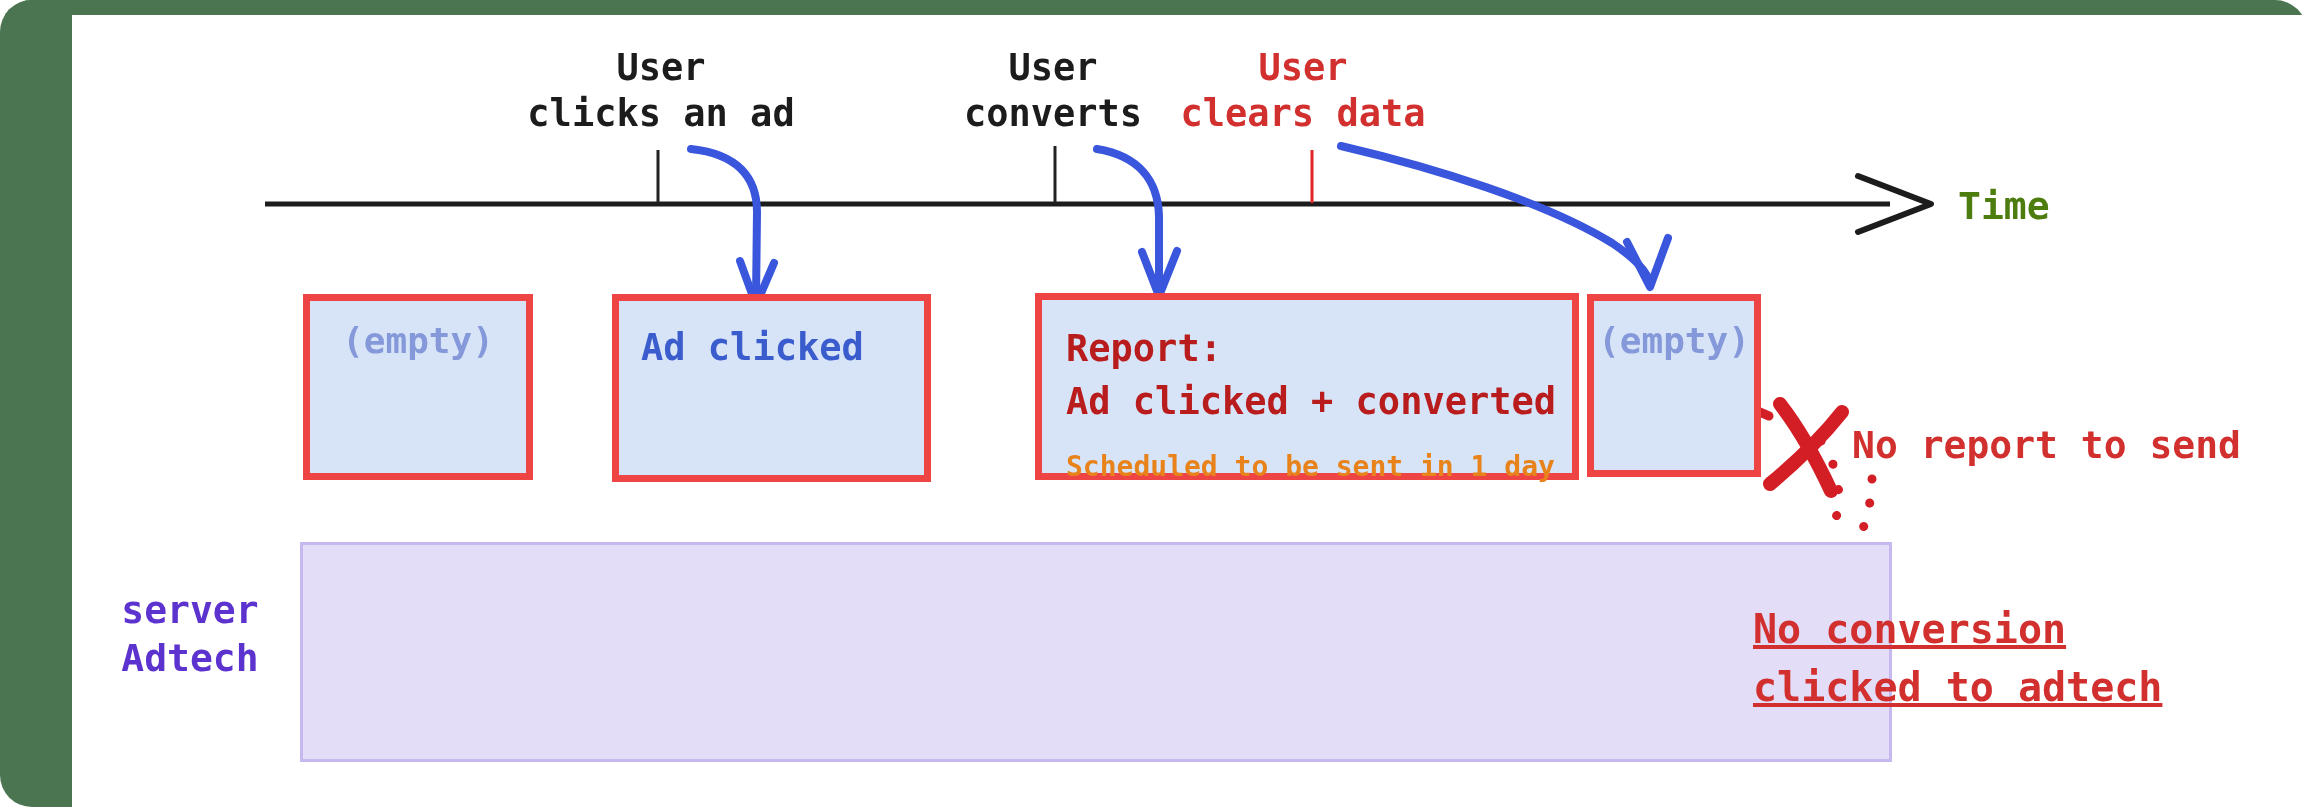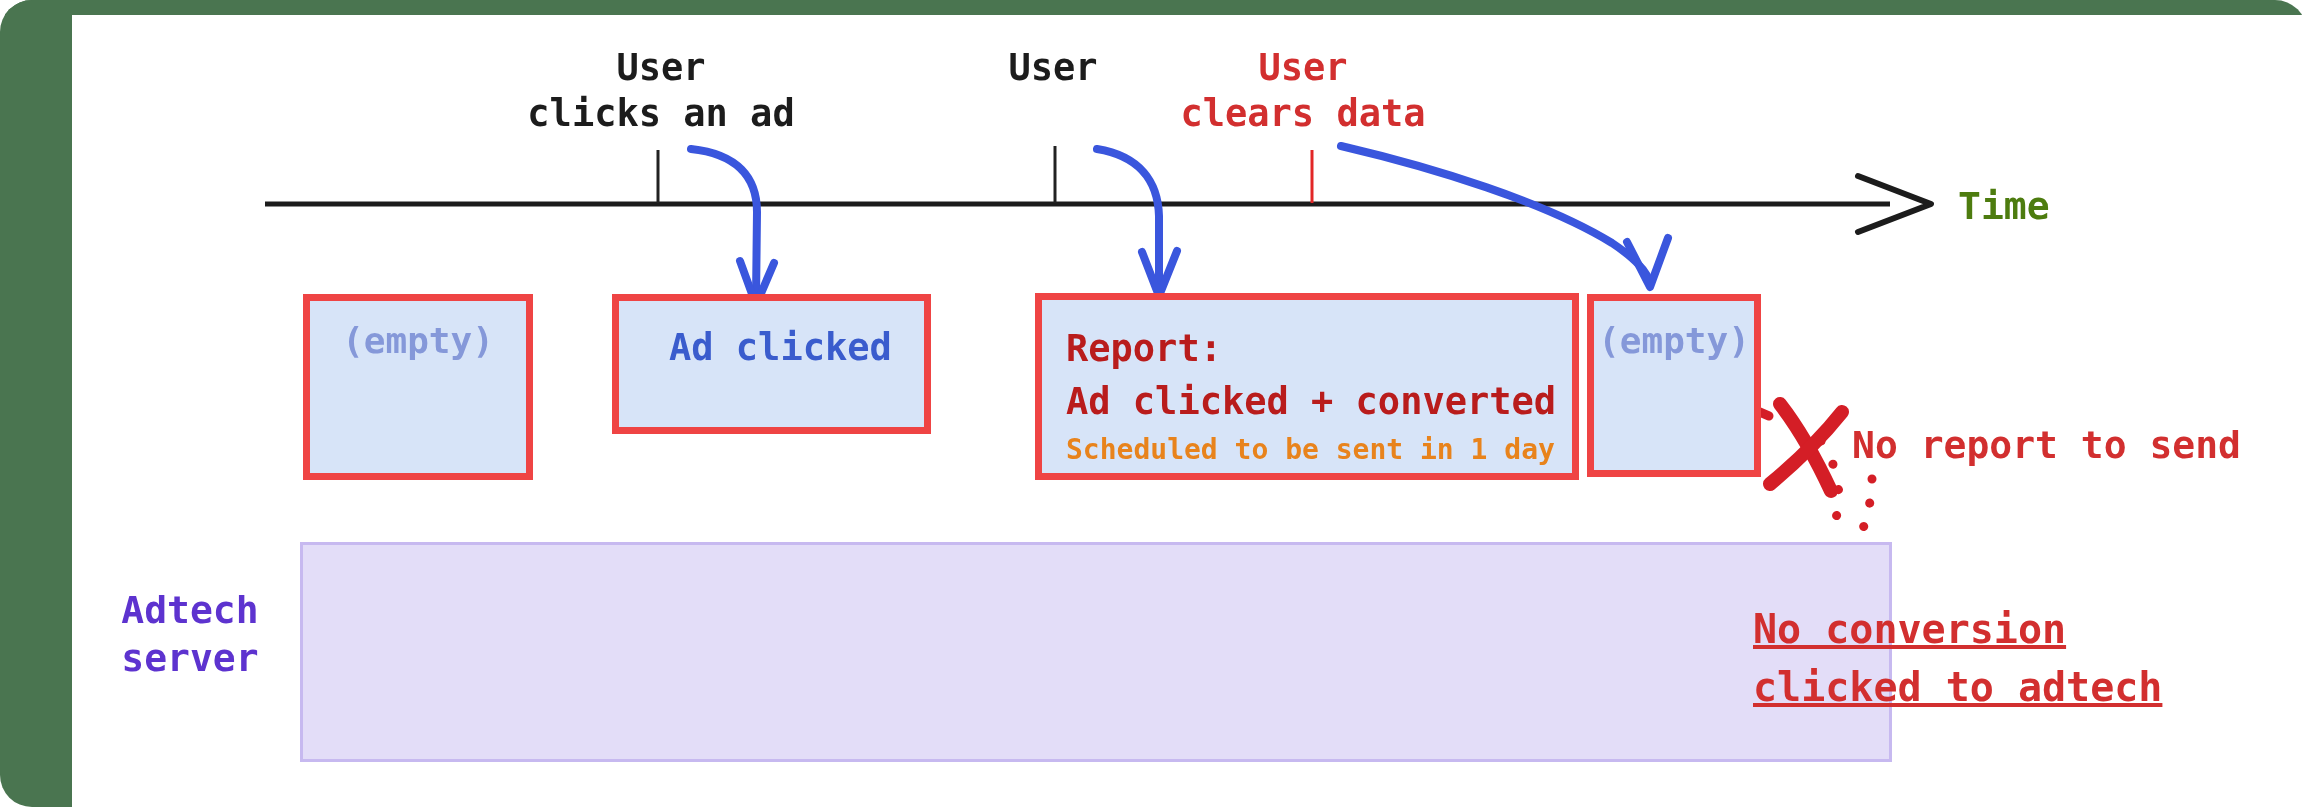--- a/index.html
+++ b/index.html
@@ -15,29 +15,29 @@
   #evt2{left:893px;width:320px;}
   #evt3{left:1123px;width:360px;}
   .time-label{position:absolute;left:1958px;top:184px;font-size:38px;color:#4d7c0f;}
 
   .row-label{position:absolute;text-align:center;font-size:38px;line-height:48px;}
   #browser-label{left:70px;top:316px;width:220px;color:#3352cb;}
   #adtech-label{left:80px;top:586px;width:220px;color:#5d33cf;}
 
   .sbox{position:absolute;background:#d7e4f8;border:7px solid #ef4444;box-sizing:border-box;}
   #box1{left:303px;top:294px;width:230px;height:186px;text-align:center;}
-  #box2{left:612px;top:294px;width:319px;height:140px;padding-left:28px;}
+  #box2{left:612px;top:294px;width:319px;height:188px;}
   #box3{left:1035px;top:293px;width:544px;height:187px;}
   #box4{left:1587px;top:294px;width:174px;height:183px;text-align:center;}
   .muted{color:#8598d9;font-size:36px;margin-top:19px;}
   .boxtitle{color:#3a5ccd;font-size:37px;}
   #box2 .boxtitle{margin:25px 0 0 22px;}
   #box3 .inner{margin:22px 0 0 24px;}
   #box3 .line{color:#b91c1c;font-size:37px;line-height:53px;}
-  .note{color:#e8831c;font-size:28px;margin-top:5px;}
+  .note{color:#e8831c;font-size:28px;margin-top:22px;}
 
   #server-box{position:absolute;left:300px;top:542px;width:1592px;height:220px;
               background:#e3ddf8;border:3px solid #c7b9f0;box-sizing:border-box;}
 
   .red-ann{position:absolute;color:#d22f2f;}
   #no-report{left:1852px;top:423px;font-size:38px;}
   #no-conv{left:1753px;top:600px;font-size:40px;line-height:58px;text-decoration:underline;}
 </style>
 </head>
 <body>
@@ -71,30 +71,31 @@
     <path d="M1872,479 C1872,504 1864,528 1856,547" fill="none" stroke="#d41e26" stroke-width="9" stroke-linecap="round" stroke-dasharray="0.1 24"></path>
     <ellipse cx="1856" cy="561" rx="12" ry="8" fill="#a8344f" transform="rotate(-20 1856 561)"></ellipse>
   </svg>
 
   <div class="evt" id="evt1">
     <div>User</div>
     <div>clicks an ad</div>
   </div>
   <div class="evt" id="evt2">
     <div>User</div>
+    <div>converts</div>
   </div>
   <div class="evt red" id="evt3">
     <div>User</div>
     <div>clears data</div>
   </div>
   <div class="time-label">Time</div>
 
   <div class="row-label" id="adtech-label">
+    <div>server</div>
     <div>Adtech</div>
-    <div>server</div>
   </div>
 
   <div class="sbox" id="box1">
     <div class="muted">(empty)</div>
   </div>
   <div class="sbox" id="box2">
     <div class="boxtitle">Ad clicked</div>
   </div>
   <div class="sbox" id="box3">
     <div class="inner">

